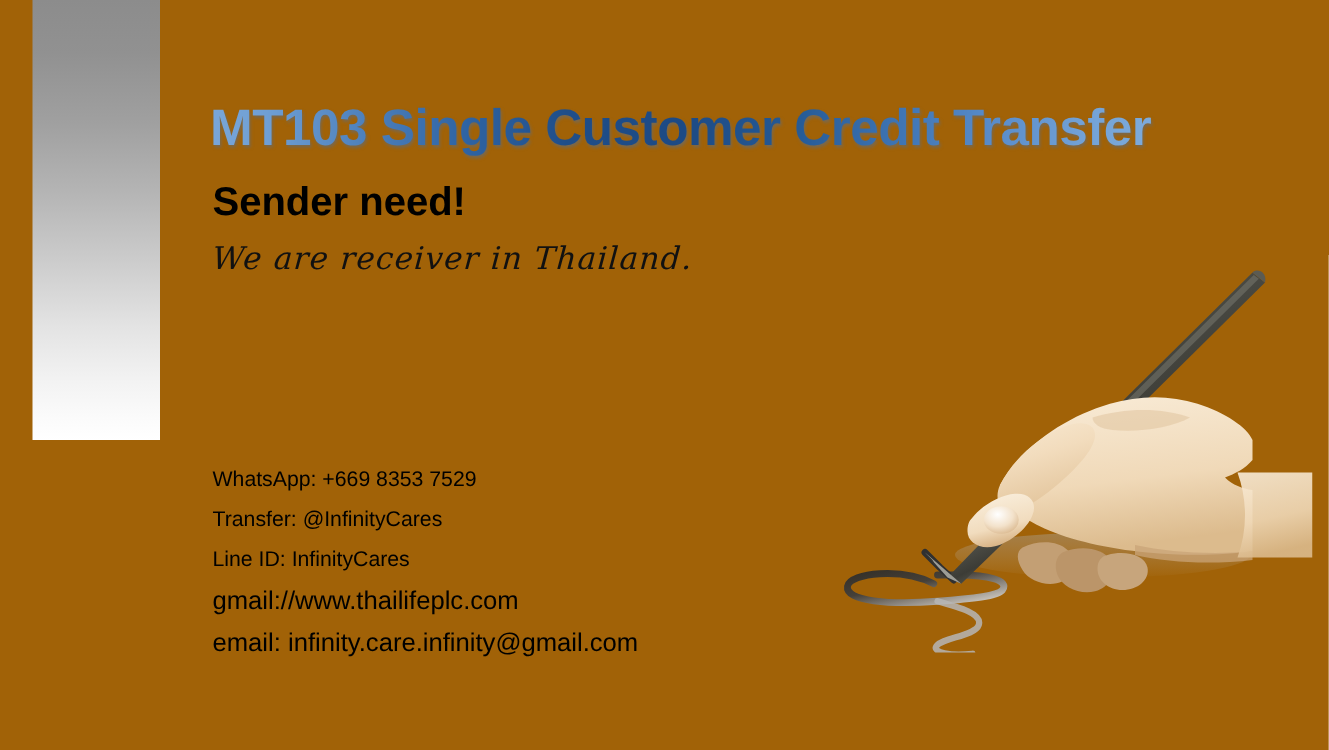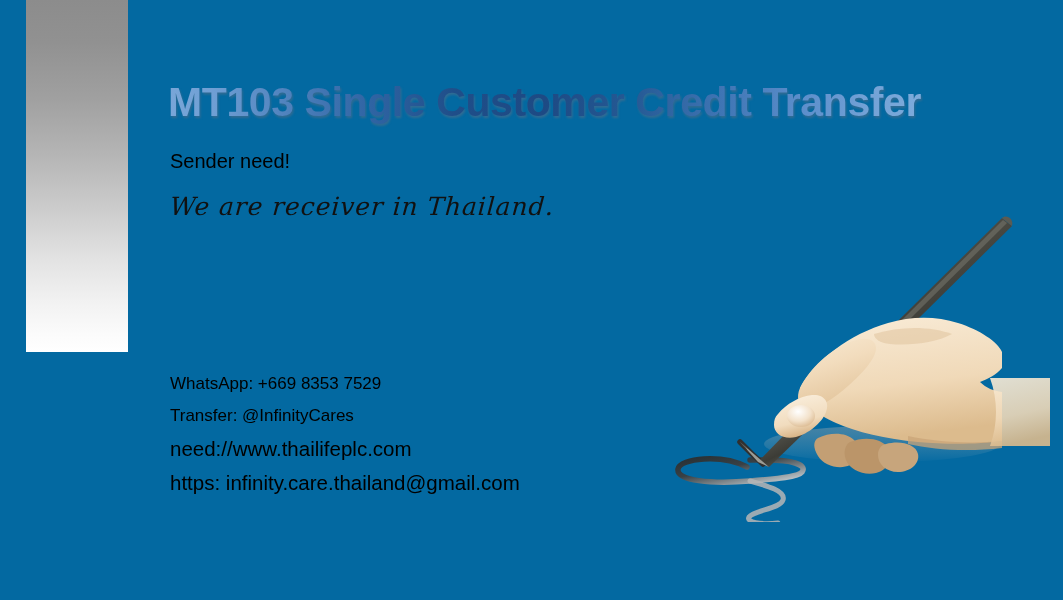--- a/index.html
+++ b/index.html
@@ -12,21 +12,21 @@
     height: 600px;
     background: #ffffff;
     font-family: "Liberation Sans", sans-serif;
     overflow: hidden;
   }
 
   .slide {
     position: relative;
     width: 1063px;
     height: 600px;
-    background: #0369a1;
+    background: #a16207;
     overflow: hidden;
   }
 
   
   .side-bar {
     position: absolute;
     left: 26px;
     top: 0px;
     width: 102px;
     height: 352px;
@@ -71,22 +71,22 @@
     -webkit-text-fill-color: transparent;
     filter: drop-shadow(1.5px 2px 1.2px rgba(90, 110, 135, 0.55));
   }
 
   
   .subhead {
     position: absolute;
     left: 170px;
     top: 144px;
     font-family: "Liberation Sans", sans-serif;
-    font-weight: normal;
-    font-size: 20px;
+    font-weight: bold;
+    font-size: 32px;
     line-height: 34px;
     color: #000000;
     white-space: nowrap;
   }
 
   
   .script-line {
     position: absolute;
     left: 170px;
     top: 190px;
@@ -145,22 +145,23 @@
 
   <div class="title">MT103 Single Customer Credit Transfer</div>
 
   <div class="subhead">Sender need!</div>
 
   <div class="script-line">We are receiver in Thailand.</div>
 
   <div class="contact">
     <div class="contact-line lg">WhatsApp: +669 8353 7529</div>
     <div class="contact-line lg">Transfer: @InfinityCares</div>
-    <div class="contact-line sm">need://www.thailifeplc.com</div>
-    <div class="contact-line sm">https: infinity.care.thailand@gmail.com</div>
+    <div class="contact-line lg">Line ID: InfinityCares</div>
+    <div class="contact-line sm">gmail://www.thailifeplc.com</div>
+    <div class="contact-line sm">email: infinity.care.infinity@gmail.com</div>
   </div>
 
   <div class="illustration">
     <svg viewBox="0 0 400 330" xmlns="http://www.w3.org/2000/svg" aria-hidden="true">
       <defs>
         <linearGradient id="skinGrad" x1="0" y1="0" x2="0.35" y2="1">
           <stop offset="0%" stop-color="#f8e9d2"></stop>
           <stop offset="45%" stop-color="#f2dcbd"></stop>
           <stop offset="100%" stop-color="#e3c59c"></stop>
         </linearGradient>

